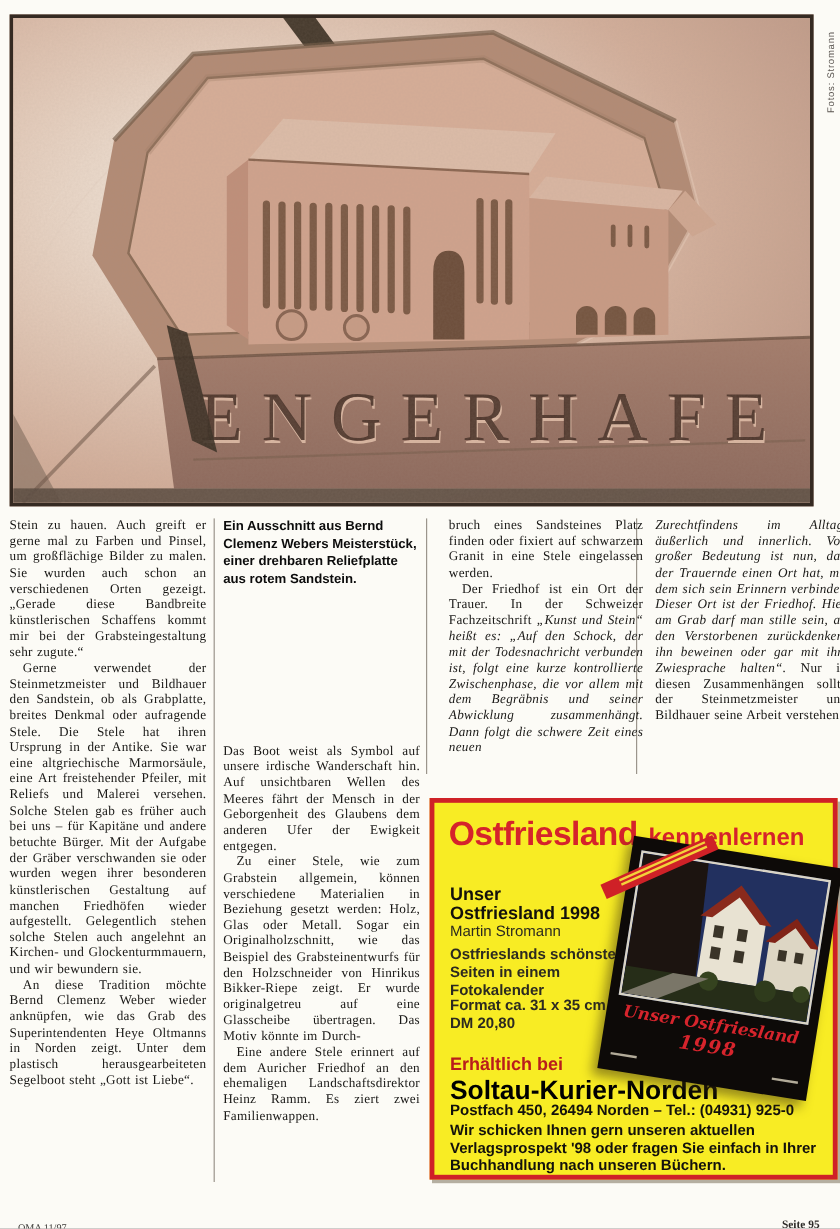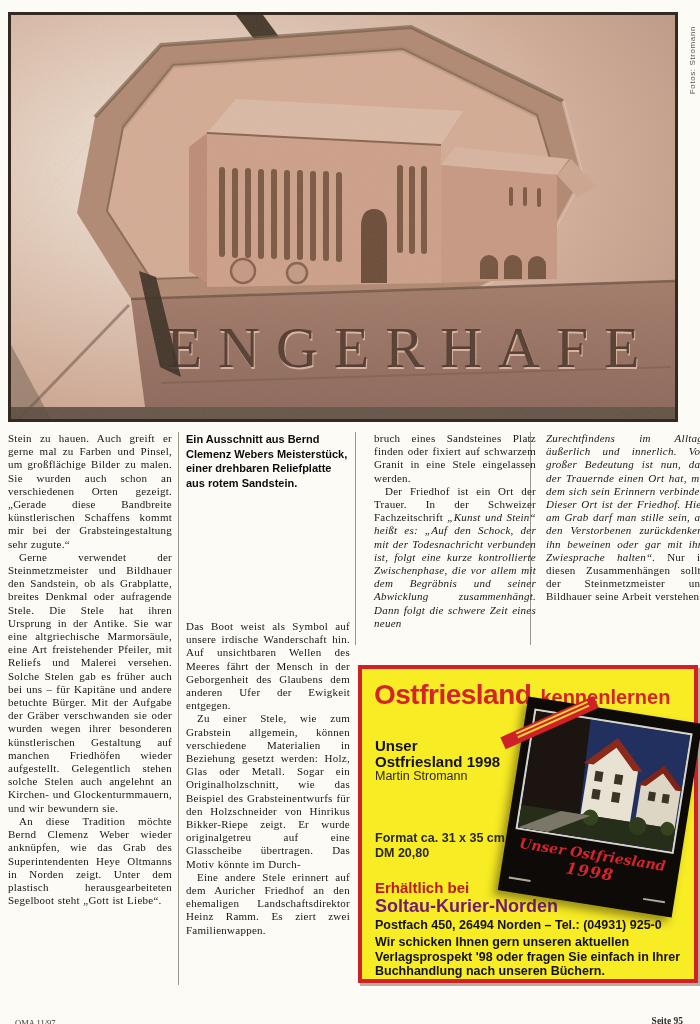--- a/index.html
+++ b/index.html
@@ -63,21 +63,21 @@
     font-family:"Liberation Sans", sans-serif;
   }
   .ad-headline { position:absolute; left:12px; top:10px; display:flex; align-items:baseline; white-space:nowrap; }
   .ad-h-main { font-weight:bold; font-size:28px; letter-spacing:-.5px; color:#d5232b; }
   .ad-h-sub  { font-weight:bold; font-size:20px; margin-left:9px; color:#d5232b; }
   .ad-product  { position:absolute; left:13px; top:69px;  font-weight:bold; font-size:15px; line-height:16px; color:#13110c; white-space:pre-line; }
   .ad-author   { position:absolute; left:13px; top:100px; font-weight:normal; font-size:12.5px; color:#2c2a20; }
   .ad-desc     { position:absolute; left:13px; top:119px; font-weight:bold; font-size:12.5px; line-height:15px; color:#2c2a20; white-space:pre-line; }
   .ad-format   { position:absolute; left:13px; top:162px; font-weight:bold; font-size:12.5px; line-height:15px; color:#2c2a20; white-space:pre-line; }
   .ad-avail    { position:absolute; left:13px; top:210px; font-weight:bold; font-size:15px; color:#b91c1c; }
-  .ad-publisher{ position:absolute; left:13px; top:227px; font-weight:bold; font-size:18px; color:#701a75; }
+  .ad-publisher{ position:absolute; left:13px; top:227px; font-weight:bold; font-size:22px; color:#000000; }
   .ad-contact  { position:absolute; left:13px; top:249px; font-weight:bold; font-size:12.5px; color:#13110c; }
   .ad-note     { position:absolute; left:13px; top:266px; width:312px; font-weight:bold; font-size:12.5px; line-height:14.5px; color:#13110c; }
 
   
   .calendar {
     position:absolute; left:150px; top:40px; width:176px; height:196px;
     background:#0d0a08; transform:rotate(9deg);
     box-shadow:-4px 6px 9px rgba(60,48,15,.5);
   }
   .cal-photo {
@@ -215,20 +215,23 @@
   </div>
 
   <div class="ad">
     <div class="ad-headline">
       <span class="ad-h-main">Ostfriesland</span>
       <span class="ad-h-sub">kennenlernen</span>
     </div>
     <div class="ad-product">Unser
 Ostfriesland 1998</div>
     <div class="ad-author">Martin Stromann</div>
+    <div class="ad-desc">Ostfrieslands schönste
+Seiten in einem
+Fotokalender</div>
     <div class="ad-format">Format ca. 31 x 35 cm
 DM 20,80</div>
     <div class="ad-avail">Erhältlich bei</div>
     <div class="ad-publisher">Soltau-Kurier-Norden</div>
     <div class="ad-contact">Postfach 450, 26494 Norden – Tel.: (04931) 925-0</div>
     <div class="ad-note">Wir schicken Ihnen gern unseren aktuellen Verlagsprospekt '98 oder fragen Sie einfach in Ihrer Buchhandlung nach unseren Büchern.</div>
 
     <div class="calendar">
       <div class="cal-photo">
         <svg width="156" height="118" viewBox="0 0 156 118">

